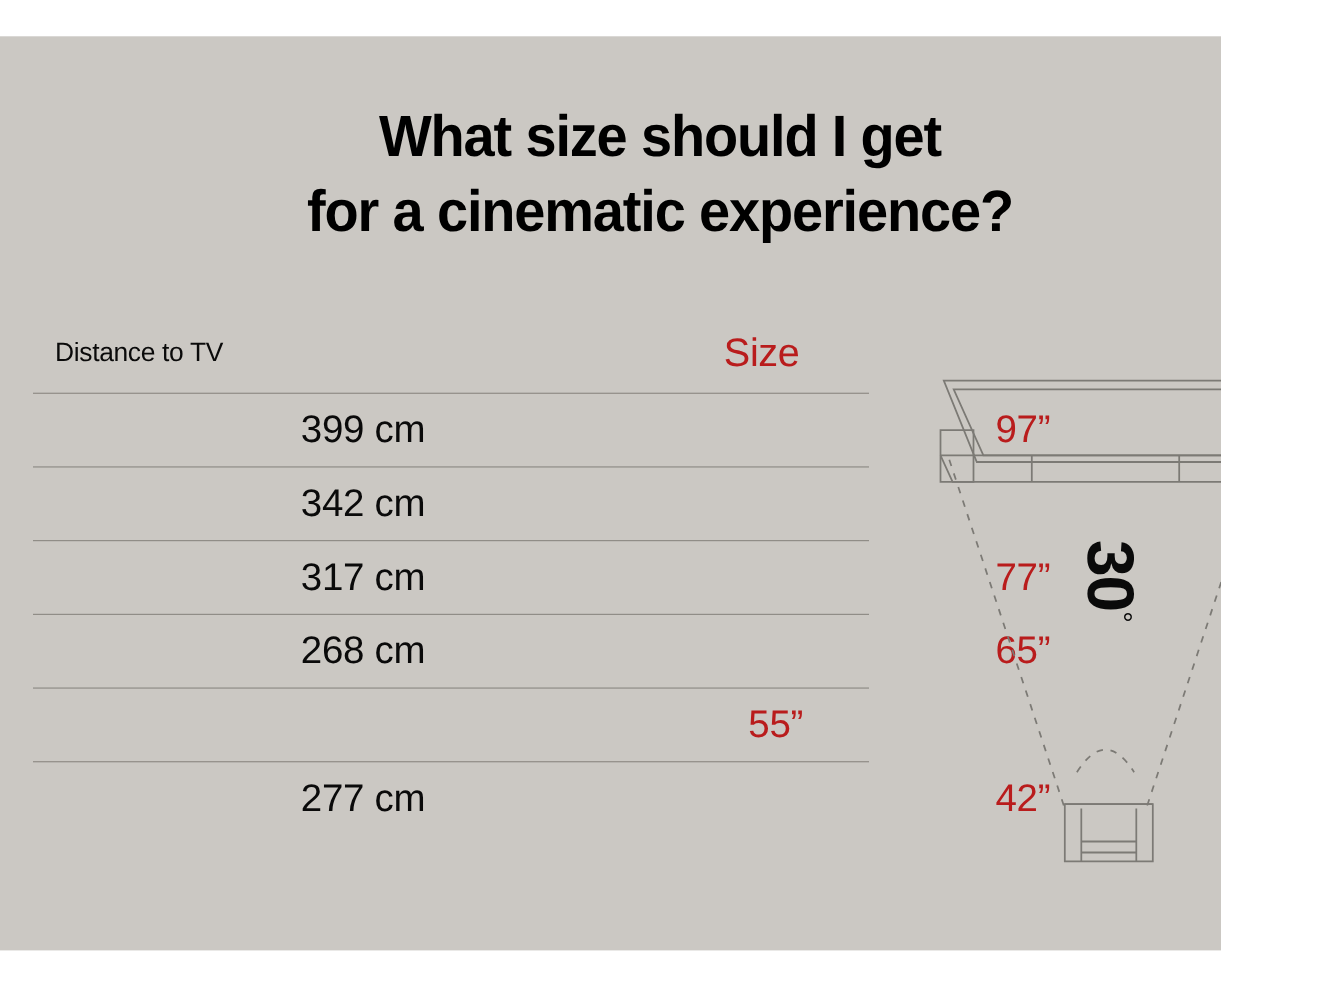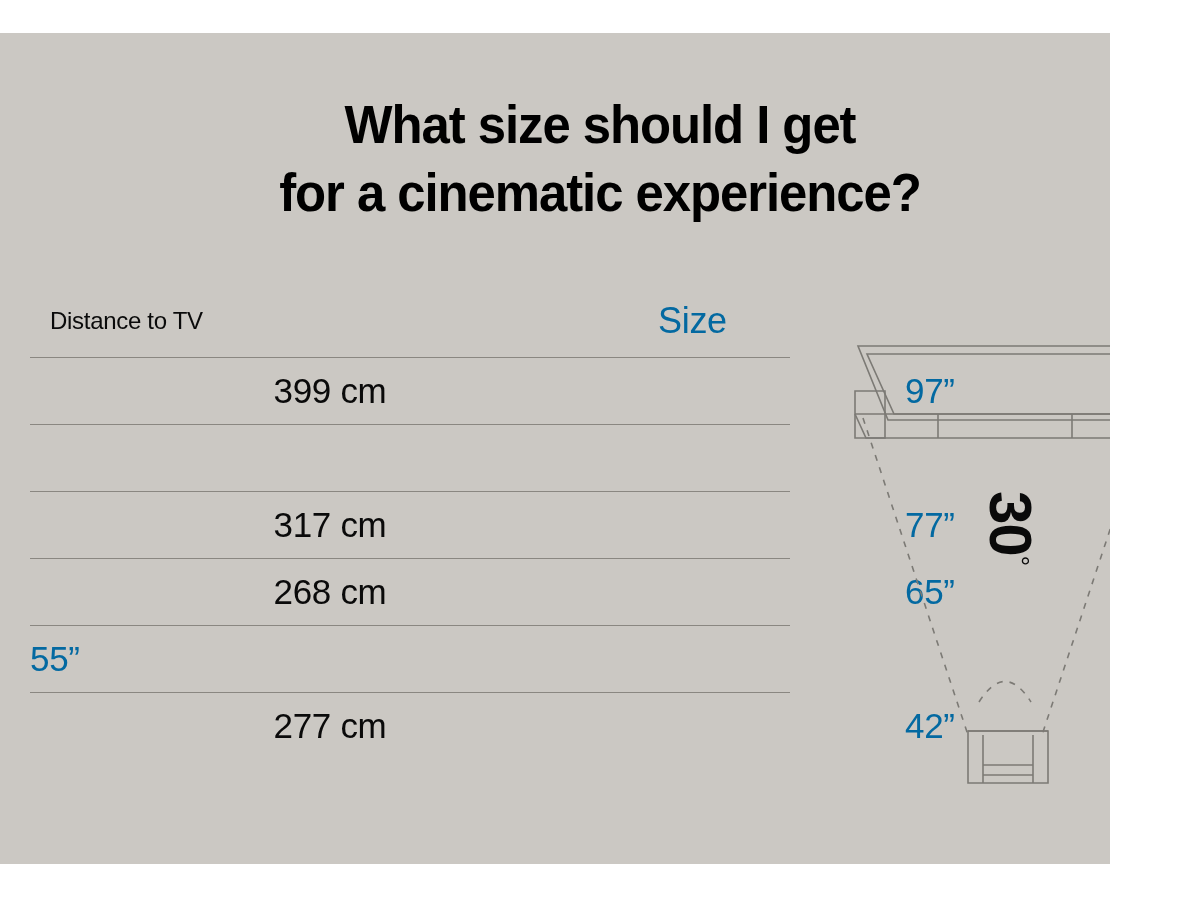--- a/index.html
+++ b/index.html
@@ -72,32 +72,32 @@
     width: 600px;
     flex: 0 0 600px;
     color: #0a0a0a;
     font-size: 35px;
     font-weight: 400;
     letter-spacing: -0.3px;
     font-family: "Liberation Sans", sans-serif;
   }
   .c-size {
     flex: 1 1 auto;
-    color: #0369a1;
+    color: #b91c1c;
     font-size: 35px;
     font-weight: 400;
     letter-spacing: -0.3px;
     font-family: "Liberation Sans", sans-serif;
   }
   
   .trow.hdr .c-dist { text-align: left; padding-left: 20px; font-size: 24px; }
   .trow.hdr .c-size { text-align: left; padding-left: 8px; font-size: 36px; }
   
   .trow.data .c-dist { text-align: center; padding-right: 275px; }
-  .trow.data .c-size { text-align: left; padding-right: 60px; }
+  .trow.data .c-size { text-align: right; padding-right: 60px; }
 
   
   #diagram {
     position: absolute;
     left: 820px;
     top: 255px;
     width: 370px;
     height: 500px;
   }
   #diagram svg { display: block; }
@@ -145,20 +145,21 @@
         <div class="c-dist">Distance to TV</div>
         <div class="c-size">Size</div>
       </div>
 
       <div class="trow data div-top">
         <div class="c-dist">399 cm</div>
         <div class="c-size">97”</div>
       </div>
 
       <div class="trow data div-top">
+        <div class="c-dist">342 cm</div>
       </div>
 
       <div class="trow data div-top">
         <div class="c-dist">317 cm</div>
         <div class="c-size">77”</div>
       </div>
 
       <div class="trow data div-top">
         <div class="c-dist">268 cm</div>
         <div class="c-size">65”</div>

